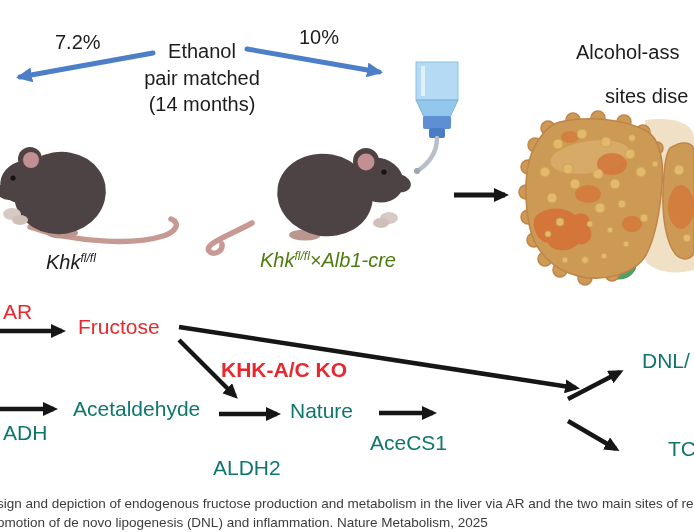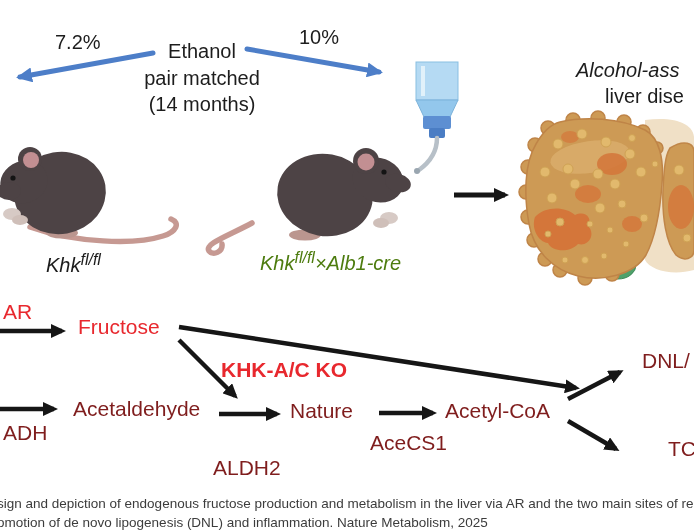--- a/index.html
+++ b/index.html
@@ -1,24 +1,24 @@
 <!DOCTYPE html>
 <html><head>
 <meta charset="utf-8">
 <style>
   html,body{margin:0;padding:0;background:#fff;}
   #canvas{position:relative;width:694px;height:532px;background:#ffffff;overflow:hidden;
           font-family:"Liberation Sans",sans-serif;color:#1d1d1d;margin-top:12px;}
   #art{position:absolute;left:0;top:0;}
   .txt{position:absolute;white-space:nowrap;font-size:20px;color:#1d1d1d;}
-  .pw{position:absolute;white-space:nowrap;font-size:21px;color:#7f1d1d;}
+  .pw{position:absolute;white-space:nowrap;font-size:21px;color:#0f766e;}
   .red{color:#e8282e;}
   .center{text-align:center;}
   .mlabel{position:absolute;white-space:nowrap;font-size:20px;font-style:italic;}
-  .mlabel sup{font-size:16px;position:relative;top:1px;font-style:italic;text-align:center;}
+  .mlabel sup{font-size:12px;position:relative;top:1px;font-style:italic;text-align:center;}
   .cap{position:absolute;left:-3px;white-space:nowrap;font-size:13.5px;color:#3c3c3c;}
 </style>
 </head>
 <body>
 
 <div id="canvas">
 
   <svg id="art" width="694" height="532" viewBox="0 0 694 532">
     <defs>
       <marker id="mB" markerUnits="userSpaceOnUse" markerWidth="16" markerHeight="14" refX="11" refY="7" orient="auto">
@@ -143,38 +143,37 @@
     </g>
   </svg>
 
   <div class="txt" style="left:55px;top:19px;">7.2%</div>
   <div class="txt" style="left:299px;top:14px;">10%</div>
   <div class="txt center" style="left:128px;top:26px;width:148px;line-height:26.5px;">
     <div>Ethanol</div>
     <div>pair matched</div>
     <div>(14 months)</div>
   </div>
-  <div class="txt" style="left:576px;top:47px;font-style:italic;">Alcohol-ass</div>
-  <div class="txt" style="left:605px;top:73px;">liver dise</div>
+  <div class="txt" style="left:576px;top:29px;">Alcohol-ass</div>
+  <div class="txt" style="left:605px;top:73px;">sites dise</div>
 
   <div class="mlabel" style="left:46px;top:238px;color:#1d1d1d;">
     <span>Khk</span><sup>fl/fl</sup>
   </div>
   <div class="mlabel" style="left:260px;top:236px;color:#4d7c0f;">
     <span>Khk</span><sup>fl/fl</sup><span>×Alb1-cre</span>
   </div>
 
   <div class="pw red" style="left:3px;top:288px;">AR</div>
   <div class="pw red" style="left:78px;top:303px;">Fructose</div>
   <div class="pw red" style="left:221px;top:346px;font-weight:bold;">KHK-A/C KO</div>
   <div class="pw" style="left:73px;top:385px;">Acetaldehyde</div>
   <div class="pw" style="left:3px;top:409px;">ADH</div>
   <div class="pw" style="left:213px;top:444px;">ALDH2</div>
   <div class="pw" style="left:290px;top:387px;">Nature</div>
   <div class="pw" style="left:370px;top:419px;">AceCS1</div>
-  <div class="pw" style="left:445px;top:387px;">Acetyl-CoA</div>
   <div class="pw" style="left:642px;top:337px;">DNL/</div>
   <div class="pw" style="left:668px;top:425px;text-align:center;">TCA</div>
 
   <div class="cap" style="top:484px;">sign and depiction of endogenous fructose production and metabolism in the liver via AR and the two main sites of regu</div>
   <div class="cap" style="top:503px;">omotion of de novo lipogenesis (DNL) and inflammation. Nature Metabolism, 2025</div>
 
 </div>
 
 </body></html>

